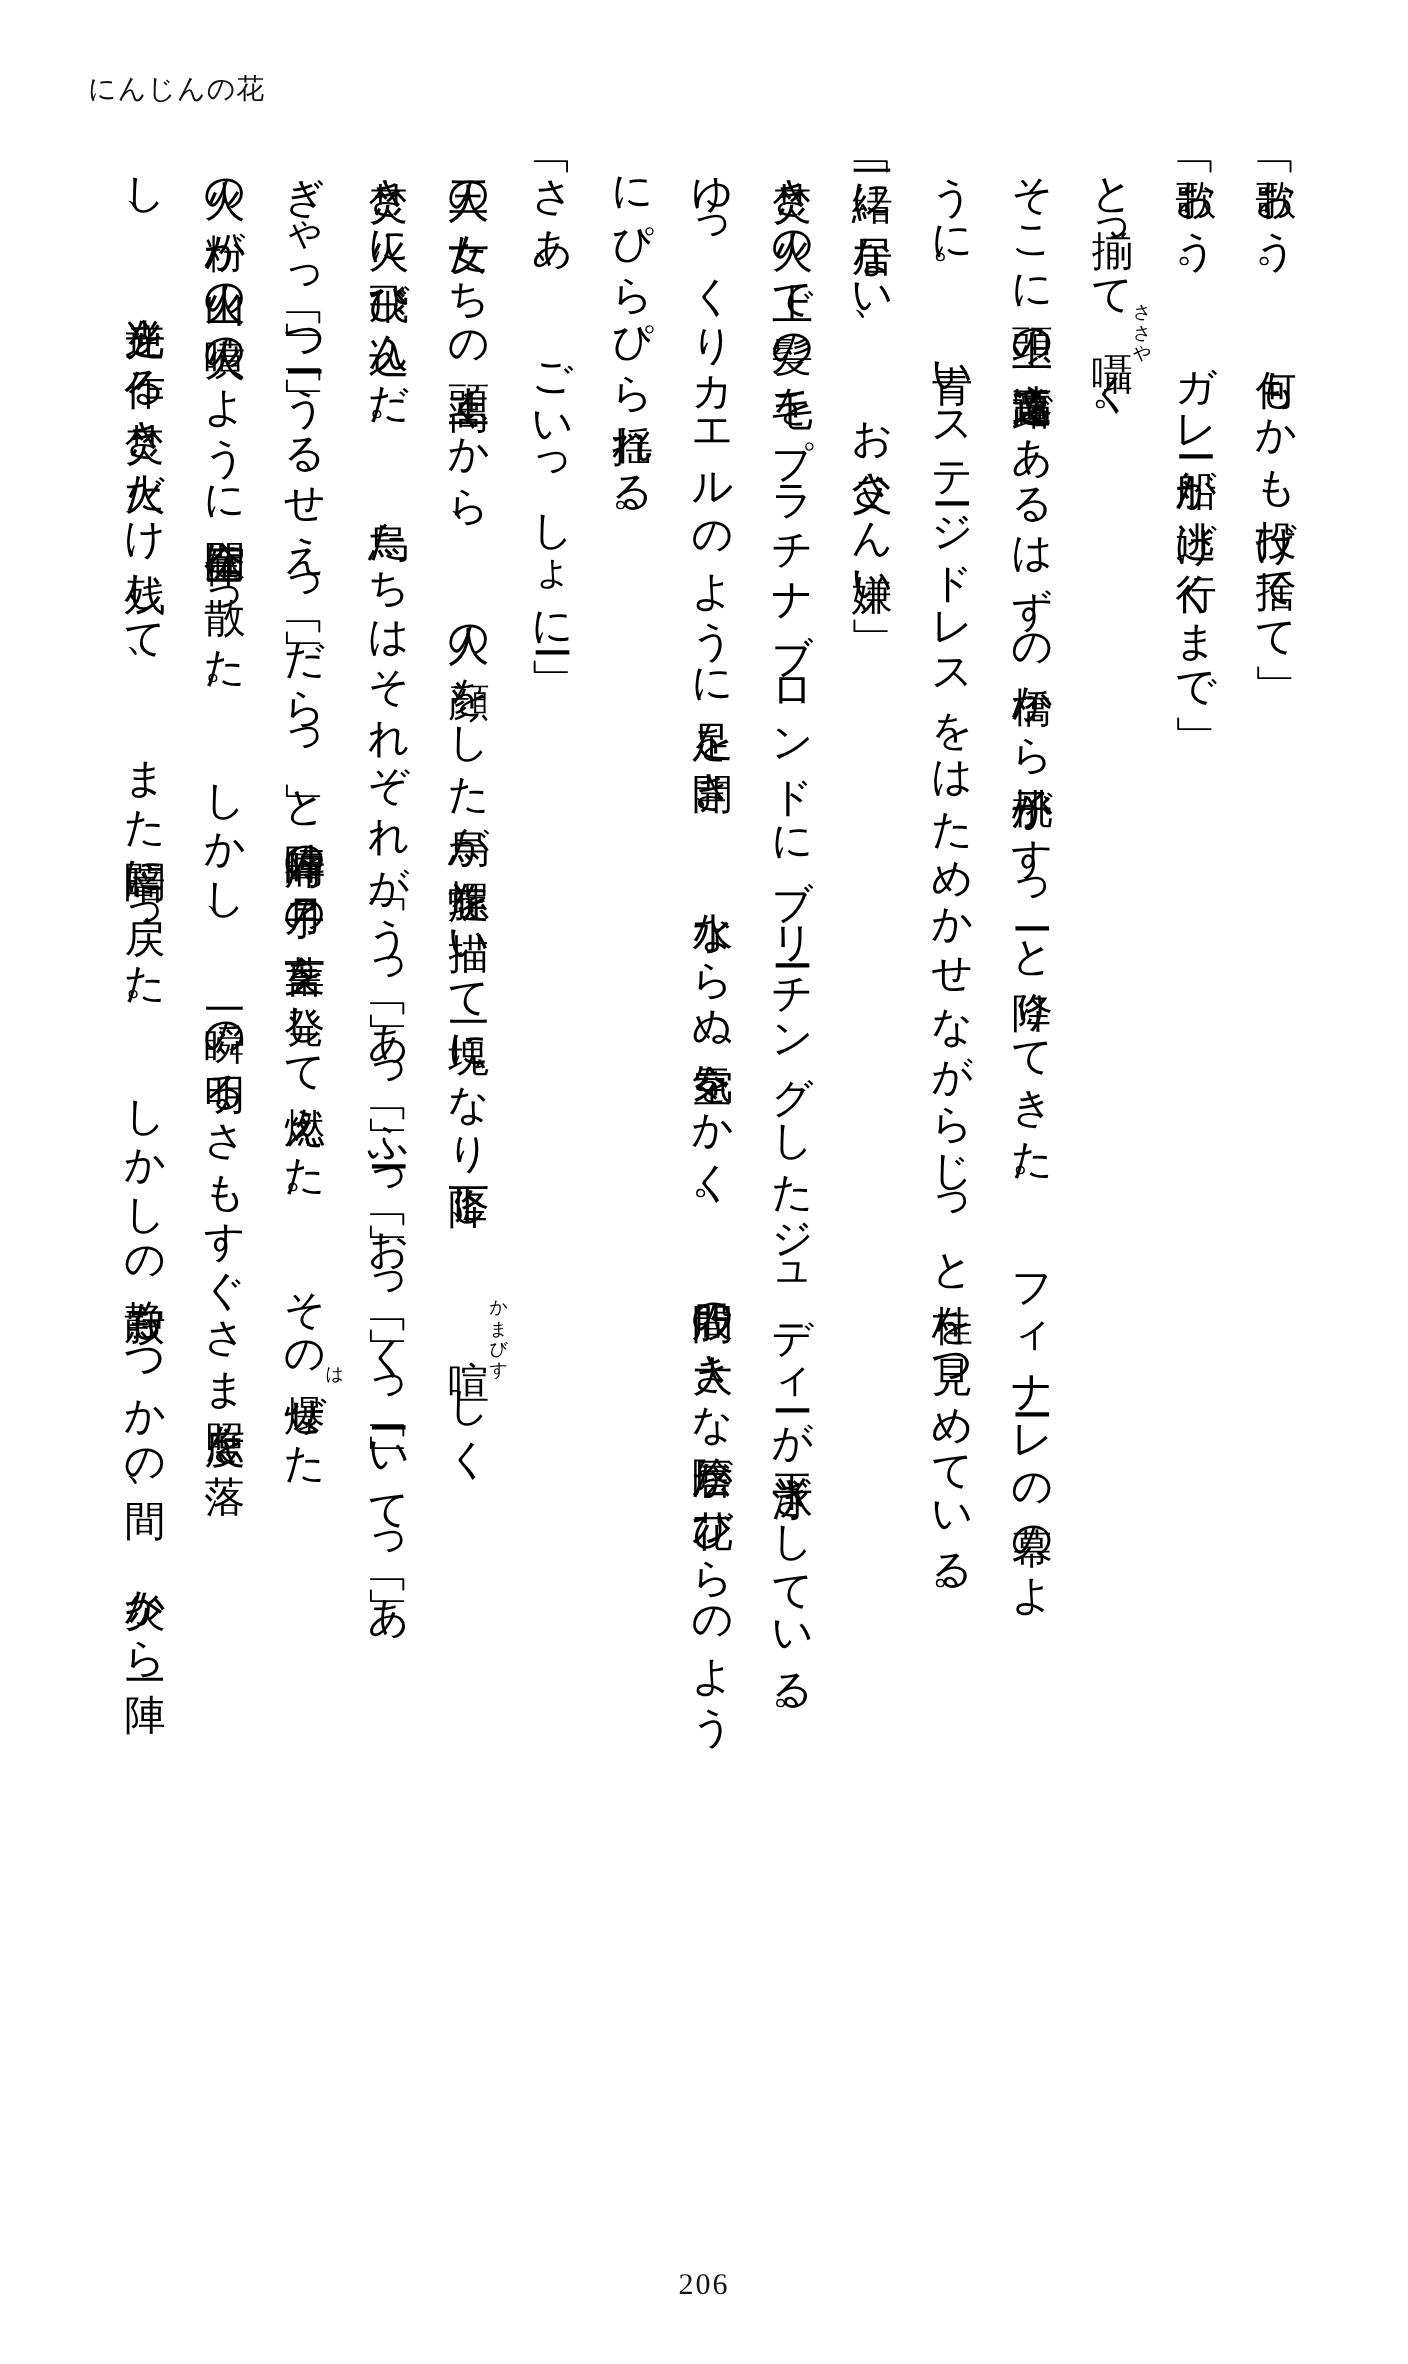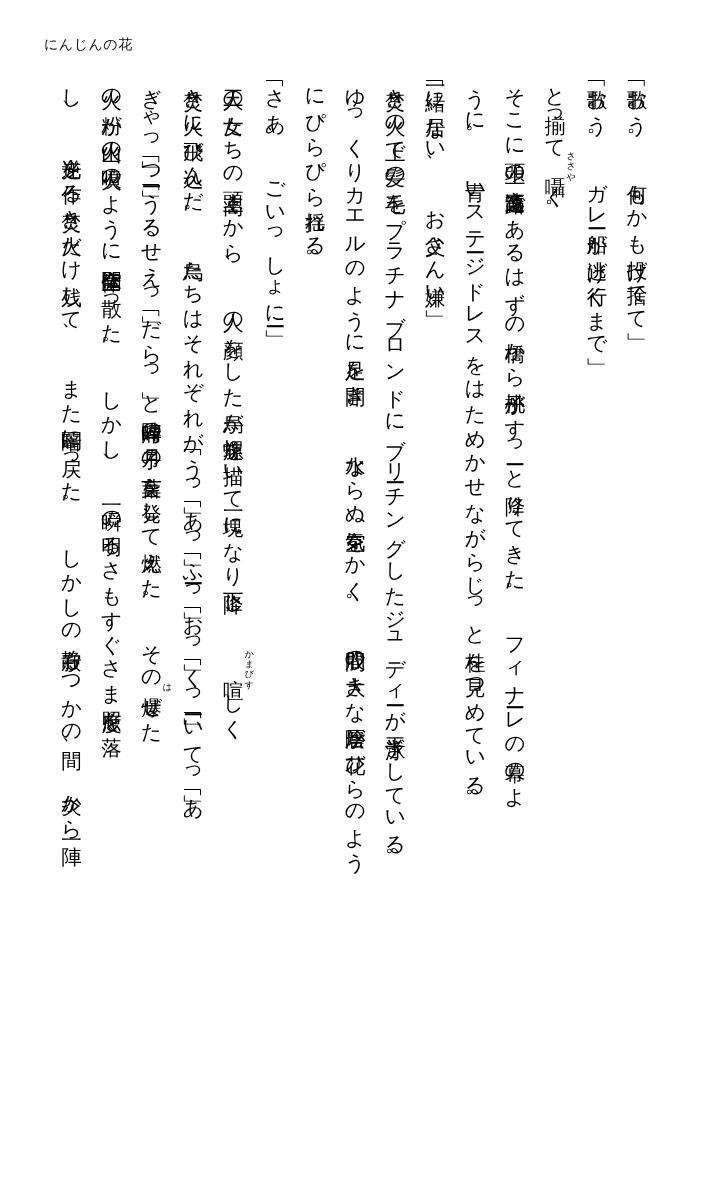--- a/index.html
+++ b/index.html
@@ -98,14 +98,15 @@
     <p class="indent">ゆっくりカエルのように足を開き、　水ならぬ空気をかく。　股間の大きな陰唇が花びらのよう</p>
     <p>にぴらぴら揺れる。</p>
     <p>「さあ、　ごいっしょにー」</p>
     <p class="indent">三人の女たちの頭上高くから、　人の顔をした烏が螺旋を描いて一塊になり下降し、　<ruby>喧<rt>かまびす</rt></ruby>しく</p>
     <p>焚き火に飛び込んだ。　烏たちはそれぞれが「うっ」「あっ」「ふーっ」「おっ」「くっー」「いてっ」「あ</p>
     <p>ぎゃっ」「つー」「うるせえっ」「だらっ」と陣痛時の月子の言葉を発して燃えた。　その<ruby>爆<rt>は</rt></ruby>ぜた</p>
     <p>火の粉が火山の噴火のように空間全体に散った。　しかし、　一瞬の明るさもすぐさま照度を落</p>
     <p>し、　逆光を作る焚き火だけ残して、　また暗闇に戻った。　しかしの静寂もつかの間、　炎から一陣</p>
   </div>
 
+  <div class="page-number">206</div>
 
 </div>
 
 </body></html>

